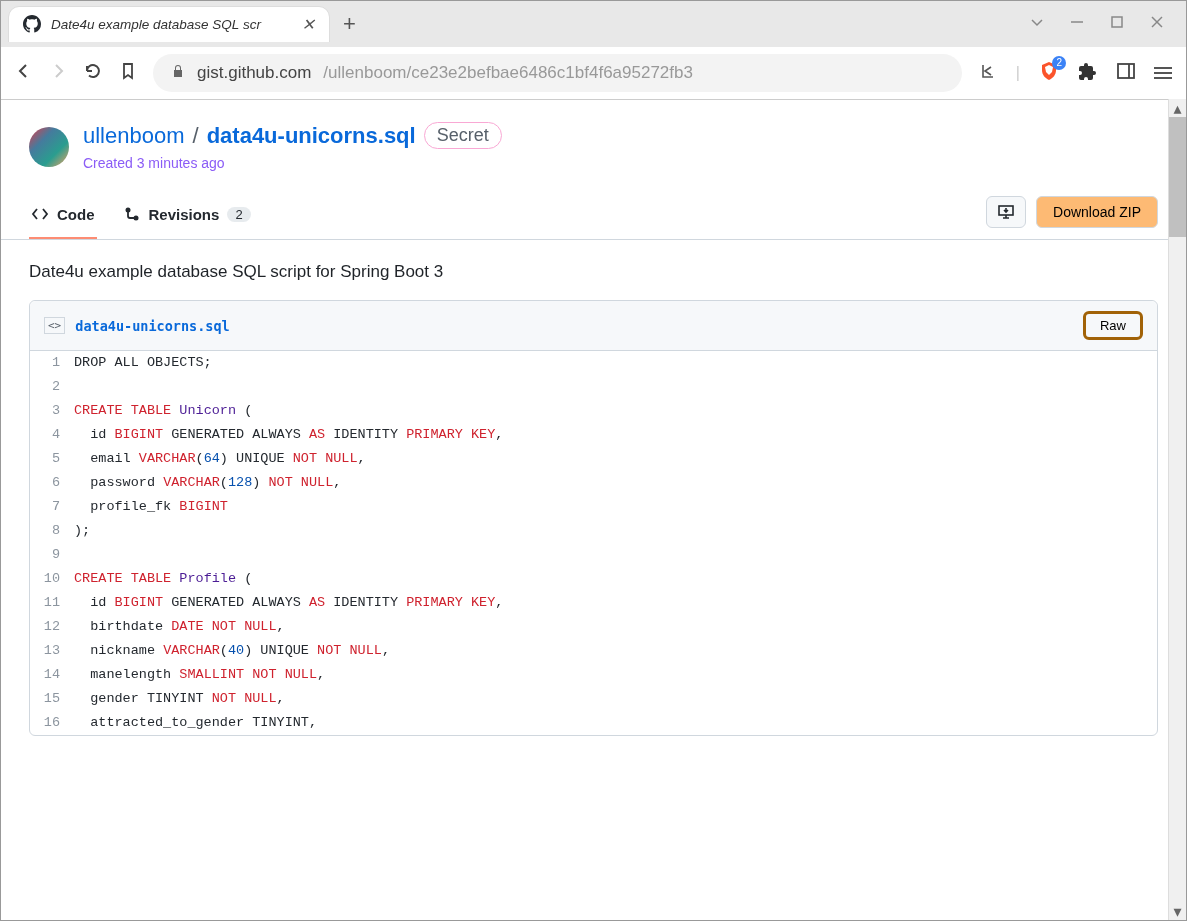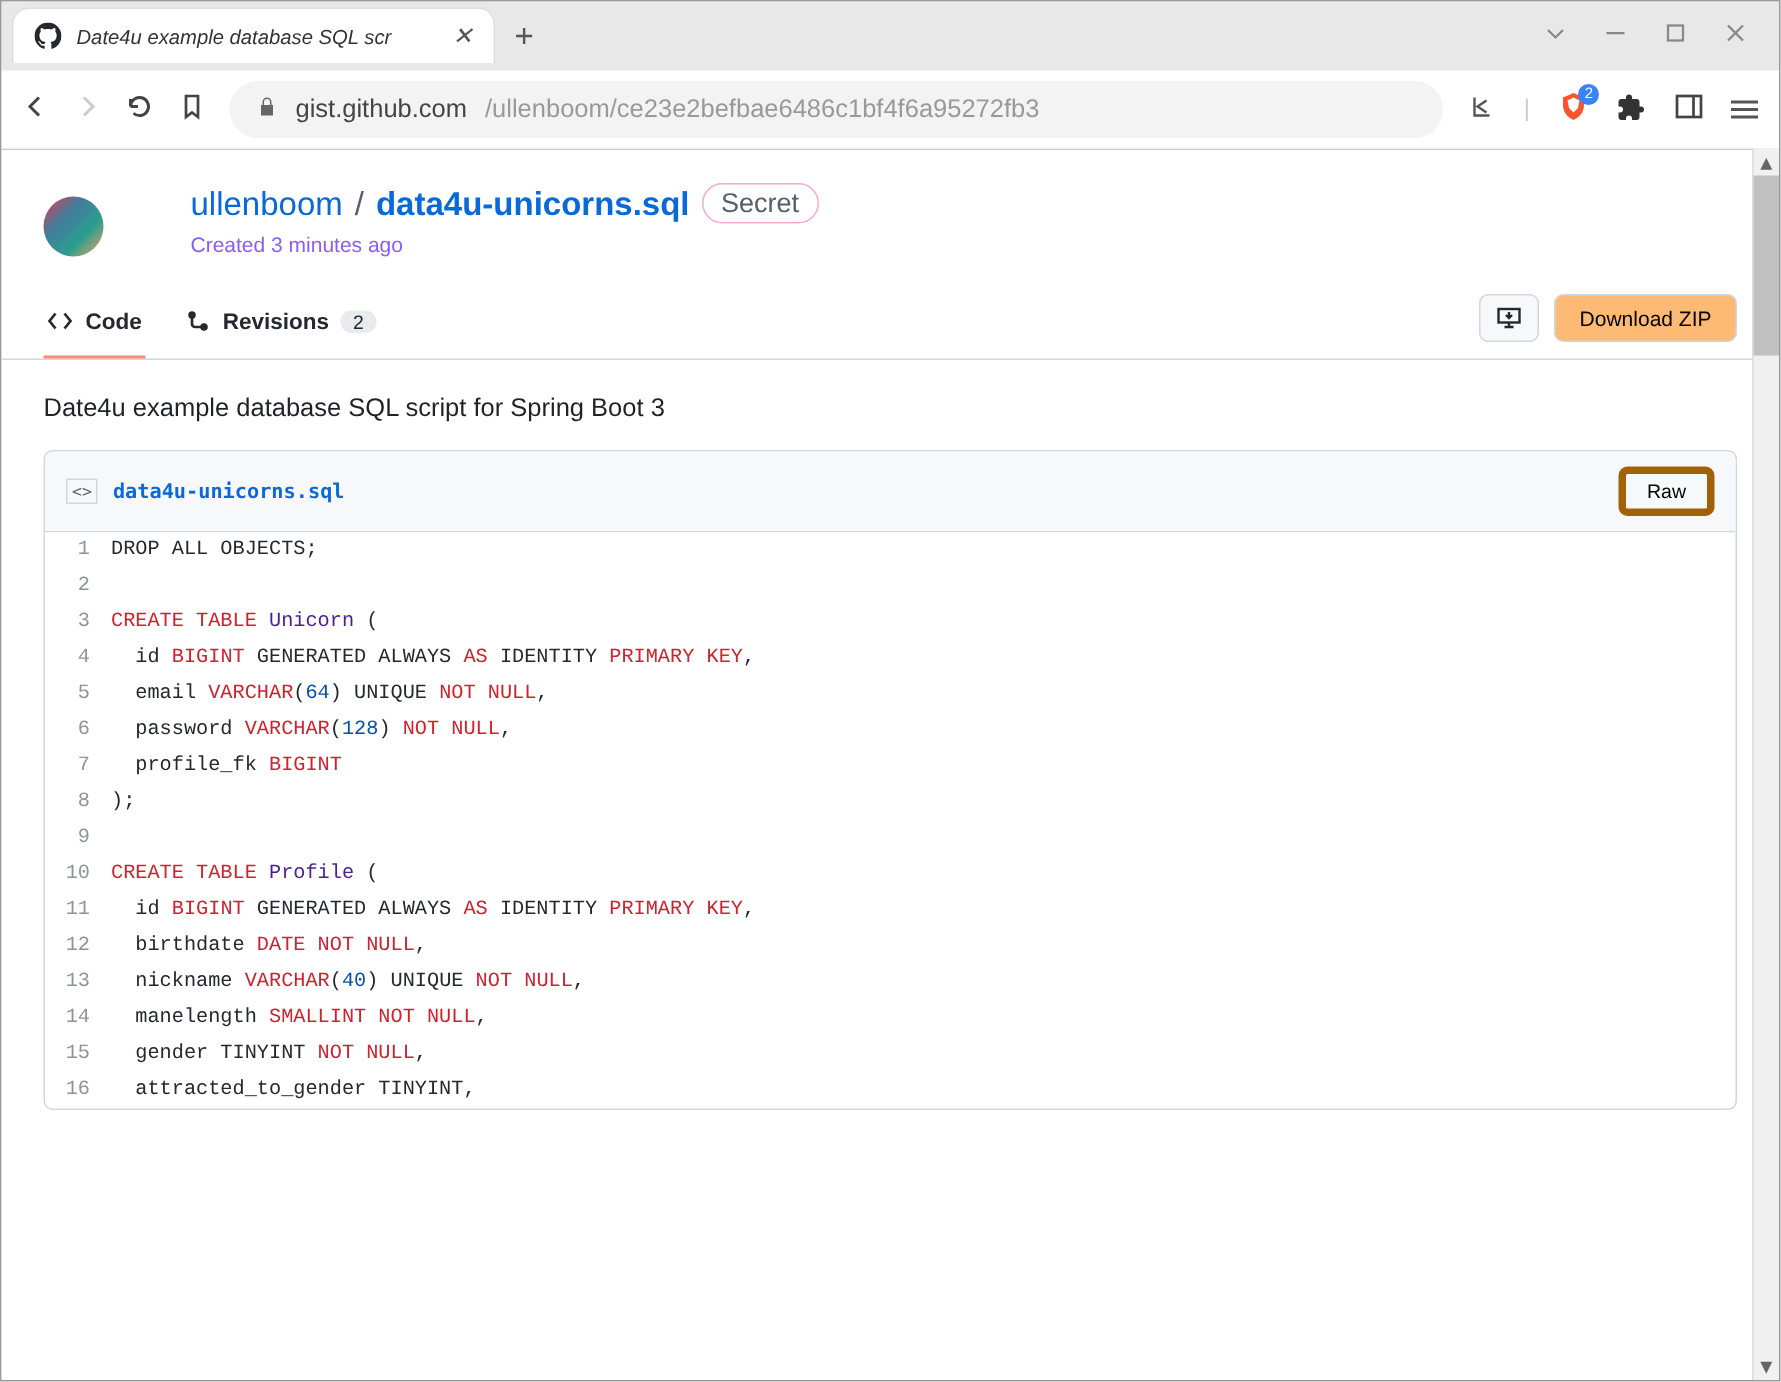--- a/index.html
+++ b/index.html
@@ -23,21 +23,21 @@
 .url-bar .lock { color: #666; }
 .url-bar .path { color: #999; }
 .right-icons { display: flex; align-items: center; gap: 18px; }
 .brave-badge { position: relative; }
 .brave-badge .count { position: absolute; top: -4px; right: -6px; background: #3b82f6; color: white; font-size: 10px; border-radius: 8px; padding: 0 4px; line-height: 14px; }
 .menu-lines { display: flex; flex-direction: column; gap: 3px; width: 18px; }
 .menu-lines div { height: 2px; background: #555; }
 
 
 .page { background: #fff; overflow-y: auto; height: calc(100% - 98px); }
-.gist-header { padding: 22px 28px 0 28px; display: flex; align-items: flex-end; gap: 44px; }
+.gist-header { padding: 22px 28px 0 28px; display: flex; align-items: center; }
 .avatar { width: 40px; height: 40px; border-radius: 50%; background: linear-gradient(135deg, #e63946, #457b9d, #2a9d8f, #f4a261); margin-right: 14px; flex-shrink: 0; }
 .gist-title-block { flex: 1; }
 .gist-title { font-size: 22px; font-weight: 400; display: flex; align-items: center; gap: 8px; flex-wrap: wrap; }
 .gist-title .owner { color: #0969da; }
 .gist-title .sep { color: #57606a; }
 .gist-title .name { color: #0969da; font-weight: 600; }
 .secret-badge { border: 1px solid #f9a8d4; border-radius: 20px; padding: 2px 12px; font-size: 18px; color: #57606a; }
 .gist-meta { color: #8b5cf6; font-size: 14px; margin-top: 6px; }
 
 .gist-actions { display: flex; gap: 10px; }
@@ -55,21 +55,21 @@
 .tabs-row .spacer { flex: 1; }
 .dl-btn { border: 1px solid #d0d7de; border-radius: 6px; background: #f6f8fa; padding: 6px 10px; display: flex; align-items: center; justify-content: center; margin-right: 10px; margin-bottom: 10px; }
 .dl-zip { border: 1px solid #d0d7de; border-radius: 6px; background: #fdba74; padding: 7px 16px; font-size: 14px; font-weight: 500; margin-bottom: 10px; }
 
 .description { padding: 22px 28px 18px 28px; font-size: 17px; color: #1f2328; }
 
 .file-box { margin: 0 28px; border: 1px solid #d0d7de; border-radius: 6px; }
 .file-header { display: flex; align-items: center; padding: 10px 14px; background: #f6f8fa; border-bottom: 1px solid #d0d7de; border-radius: 6px 6px 0 0; }
 .file-icon { border: 1px solid #d0d7de; padding: 1px 3px; margin-right: 10px; font-size: 11px; font-family: monospace; color: #57606a; }
 .file-name { color: #0969da; font-weight: 600; font-family: ui-monospace, SFMono-Regular, Consolas, monospace; font-size: 13.5px; }
-.raw-btn { margin-left: auto; border: 5px solid #a16207; border-radius: 6px; padding: 4px 14px; font-size: 13px; background: #f6f8fa; text-align: center; }
+.raw-btn { margin-left: auto; border: 3px solid #a16207; border-radius: 6px; padding: 4px 14px; font-size: 13px; background: #f6f8fa; text-align: center; }
 
 .code-table { width: 100%; border-collapse: collapse; font-family: ui-monospace, SFMono-Regular, Consolas, "Liberation Mono", Menlo, monospace; font-size: 13.5px; line-height: 24px; }
 .code-table td.lineno { width: 44px; text-align: right; padding-right: 14px; color: #8c959f; user-select: none; vertical-align: top; }
 .code-table td.codeline { white-space: pre; color: #24292f; }
 .tok-kw { color: #cf222e; }
 .tok-type { color: #4c1d95; text-align: right; }
 .tok-num { color: #0550ae; }
 
 .scrollbar-track { position: absolute; right: 0; top: 98px; width: 18px; bottom: 0; background: #f0f0f0; border-left: 1px solid #ddd; }
 .scrollbar-thumb { position: absolute; top: 0; width: 100%; height: 120px; background: #c0c0c0; }

